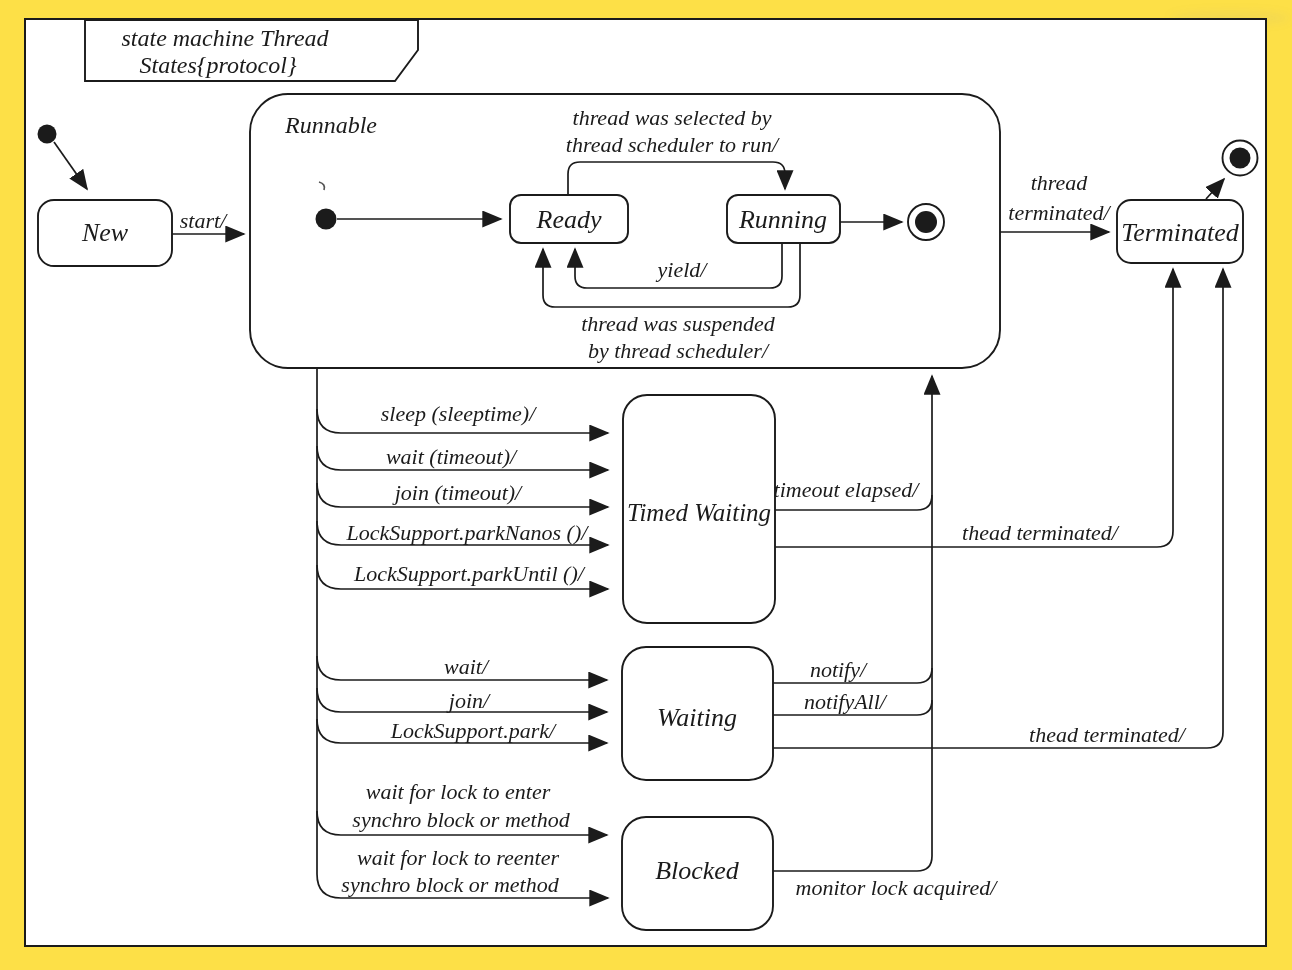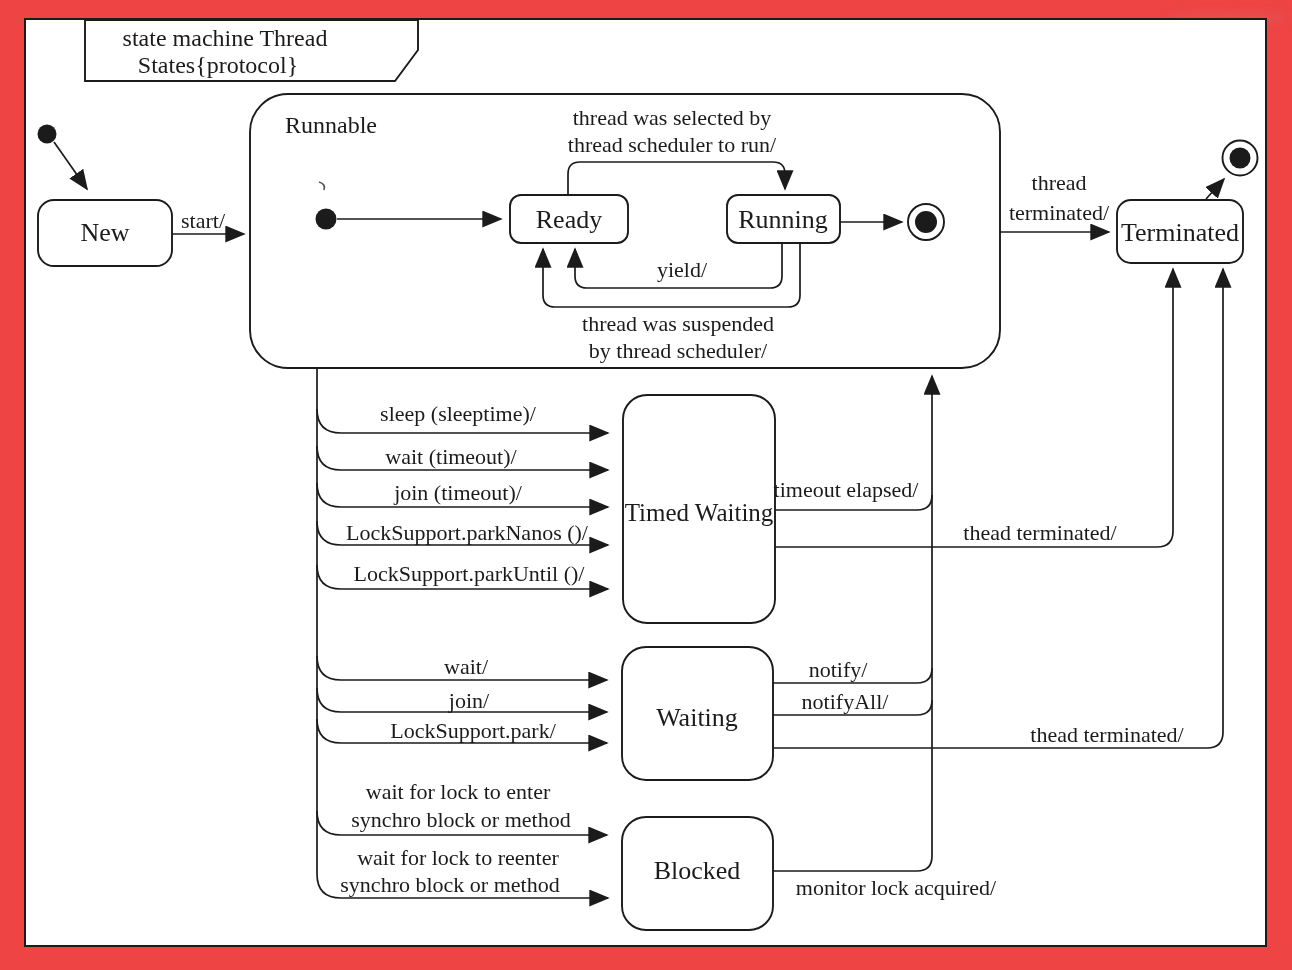--- a/index.html
+++ b/index.html
@@ -1,16 +1,16 @@
 <!DOCTYPE html>
 <html><head>
 <meta charset="utf-8">
 <style>
   html,body{margin:0;padding:0;background:#ffffff;}
-  .page{position:relative;width:1292px;height:970px;background:#ef4444;overflow:hidden;}
+  .page{position:relative;width:1292px;height:970px;background:#fde047;overflow:hidden;font-style:italic;}
   svg{display:block;}
   svg text{font-family:"Liberation Serif","DejaVu Serif",serif;fill:#1b1b1b;}
   .t22{font-size:22px;}
   .t24{font-size:24px;}
   .t25{font-size:25px;}
   .t26{font-size:26px;}
   .mid{text-anchor:middle;}
   .edge{stroke:#1b1b1b;stroke-width:1.7;fill:none;}
   .state{stroke:#1b1b1b;stroke-width:1.9;fill:#ffffff;}
   .frame{stroke:#1b1b1b;stroke-width:2;fill:#ffffff;}

